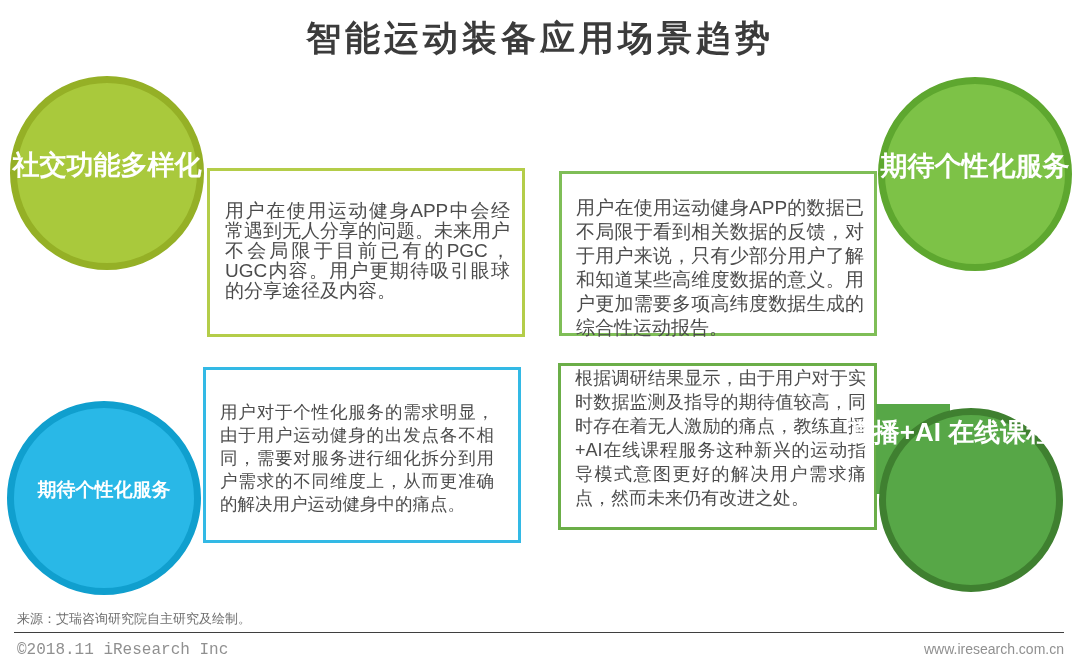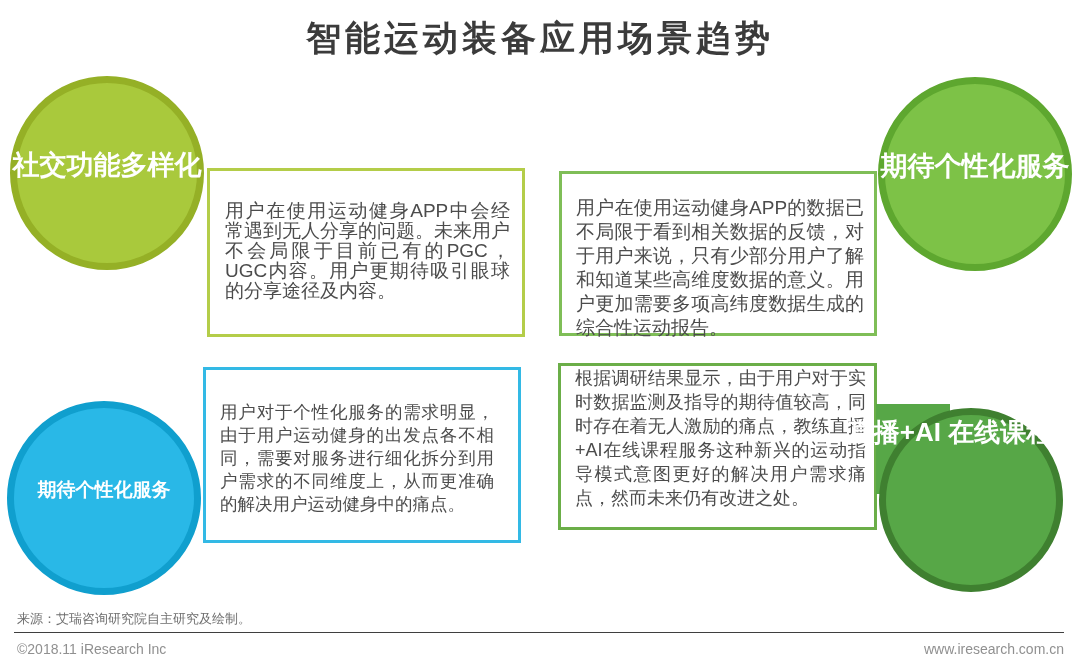--- a/index.html
+++ b/index.html
@@ -34,21 +34,21 @@
   }
   .c-tl{left:10px;top:76px;width:194px;height:194px;background:#a9c93c;border:7px solid #95b026;font-size:27px;}
   .c-tr{left:878px;top:77px;width:194px;height:194px;background:#7dc247;border:7px solid #5ea72f;font-size:27px;}
   .c-bl{left:7px;top:401px;width:194px;height:194px;background:#29b8e7;border:7px solid #109fce;font-size:19px;}
   .c-br{left:879px;top:408px;width:184px;height:184px;background:#57a747;border:7px solid #3f8030;
         font-size:26px;align-items:flex-start;justify-content:center;padding-left:10px;}
   .c-tl .lbl,.c-tr .lbl,.c-bl .lbl{margin-top:-16px;font-family:Liberation Mono, monospace;}
   .c-br .lbl{line-height:34px;}
   .source{position:absolute;left:17px;top:610px;font-size:13px;color:#6f6f6f;}
   .rule{position:absolute;left:14px;right:16px;top:632px;border-top:1px solid #3f3f3f;height:0;}
-  .copyright{position:absolute;left:17px;top:641px;font-size:14px;color:#909090;}
+  .copyright{position:absolute;left:17px;top:641px;font-size:16px;color:#909090;font-family:Liberation Mono, monospace;}
   .website{position:absolute;right:16px;top:641px;font-size:14px;color:#909090;margin-left:10px;}
 </style>
 </head>
 <body>
 
 <div class="stage">
 
   <div class="title">智能运动装备应用场景趋势</div>
 
   <div class="note note-1">

